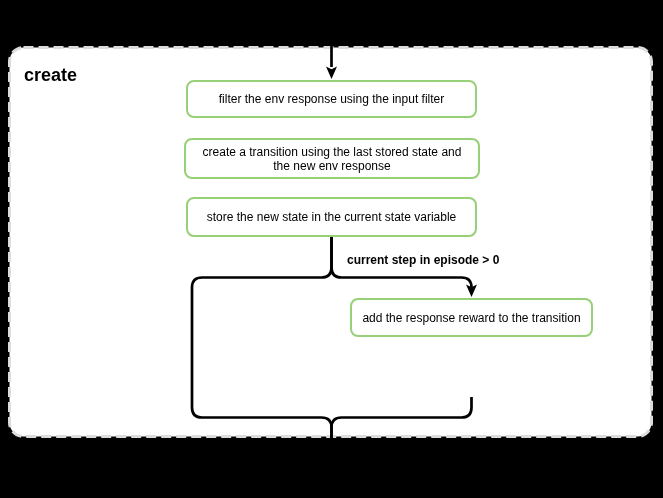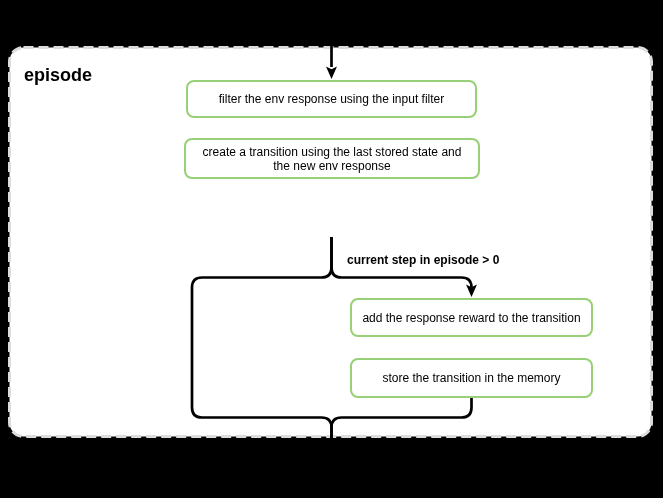--- a/index.html
+++ b/index.html
@@ -96,26 +96,26 @@
     <path class="connector" d="M 331.5 237 L 331.5 267.5
              Q 331.5 277.5 341.5 277.5 L 461.5 277.5
              Q 471.5 277.5 471.5 287.5"></path>
     <polygon class="arrowhead" points="471.5,297 466,284.5 471.5,287.3 477,284.5"></polygon>
 
     <path class="connector" d="M 471.5 397 L 471.5 407.5
              Q 471.5 417.5 461.5 417.5 L 341.5 417.5
              Q 331.5 417.5 331.5 427.5 L 331.5 462"></path>
   </svg>
 
-  <div class="group-title">episode</div>
+  <div class="group-title">create</div>
 
   <div class="node node-1">filter the env response using the input filter</div>
 
   <div class="node node-2">create a transition using the last stored state and the new env response</div>
 
+  <div class="node node-3">store the new state in the current state variable</div>
 
   <div class="condition-label">current step in episode &gt; 0</div>
 
   <div class="node node-4">add the response reward to the transition</div>
 
-  <div class="node node-5">store the transition in the memory</div>
 
 </div>
 
 </body></html>

